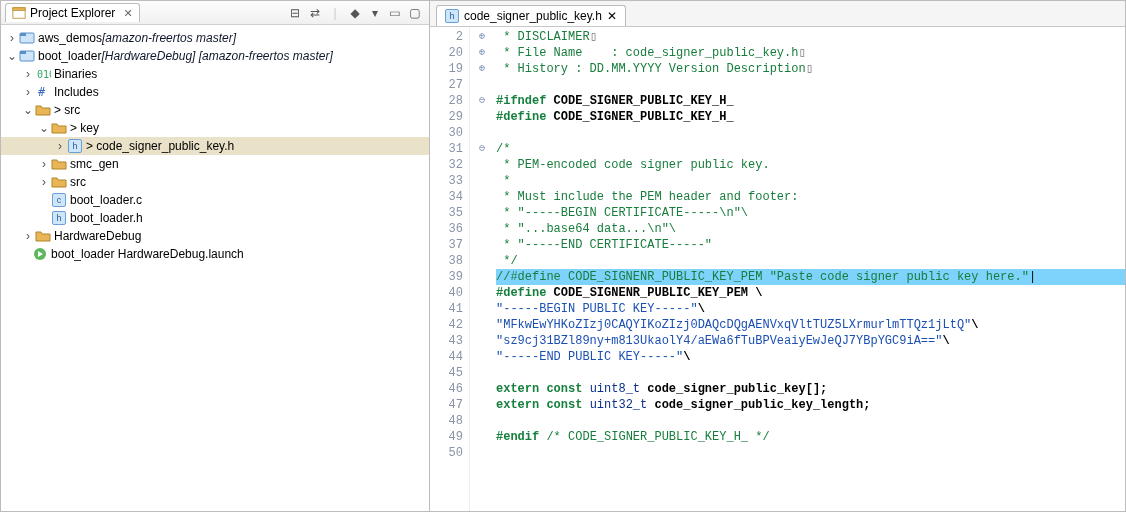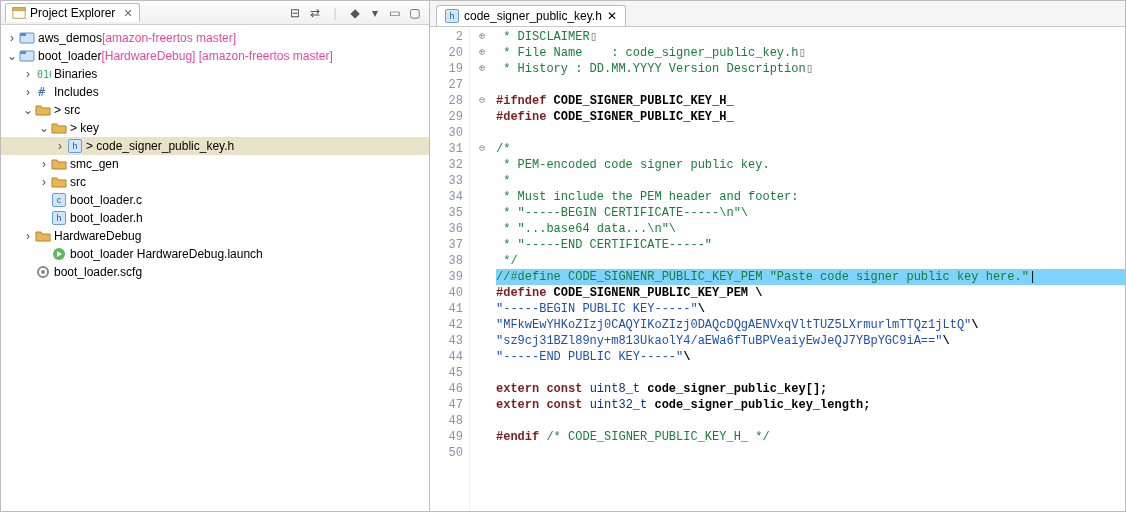--- a/index.html
+++ b/index.html
@@ -12,36 +12,36 @@
   .view-tab { display: flex; align-items: flex-end; gap: 4px; padding: 2px 6px; background: #fff; border: 1px solid #bcbcbc; border-bottom: none; border-radius: 3px 3px 0 0; }
   .view-tab .ico { width: 14px; height: 14px; }
   .view-tab .x { color: #666; cursor: pointer; font-size: 11px; margin-left: 4px; }
   .toolbar-spacer { flex: 1; }
   .tb-btn { width: 18px; height: 18px; display: inline-flex; align-items: center; justify-content: center; color: #555; margin: 0 1px; }
   .tree { padding: 4px 0; overflow: auto; flex: 1; }
   .tree-row { display: flex; align-items: center; height: 18px; line-height: 18px; cursor: default; user-select: none; white-space: nowrap; }
   .tw { width: 14px; text-align: center; color: #555; }
   .tree-ico { width: 16px; height: 16px; display: inline-flex; align-items: center; justify-content: center; margin-right: 3px; }
   .sel { background: #e9e2c9; }
-  .decor { color: #ec4899; }
+  .decor { color: #0f172a; font-style: italic; }
   .folder { fill: #e8b657; stroke: #b38424; }
   .editor-tabs { display: flex; align-items: flex-end; height: 26px; background: #f5f5f5; border-bottom: 1px solid #c8c8c8; padding-left: 6px; }
   .editor-tab { display: flex; align-items: center; gap: 5px; background: #fff; border: 1px solid #bcbcbc; border-bottom: none; padding: 3px 8px; border-radius: 3px 3px 0 0; }
   .editor-body { display: flex; flex: 1; font-family: Consolas, "Courier New", monospace; font-size: 12px; overflow: hidden; }
   .gutter { width: 40px; background: #fff; border-right: 1px solid #eee; text-align: right; color: #8893a6; padding: 2px 6px 2px 0; }
   .gutter div { height: 16px; line-height: 16px; }
   .fold-col { width: 24px; padding-top: 2px; }
   .fold-col div { height: 16px; line-height: 16px; text-align: center; color: #7a91b5; font-size: 10px; }
   .code { flex: 1; padding: 2px 0 2px 2px; overflow-x: auto; }
   .code-line { height: 16px; line-height: 16px; white-space: pre; }
   .hl { background: #7dd3fc; display: block; }
   .c-green { color: #177d3c; margin-top: 40px; }
   .c-blue { color: #1b4fb3; }
   .c-dkblue { color: #0b2f8a; }
-  .c-purple { color: #7f1d1d; font-weight: bold; }
+  .c-purple { color: #15803d; font-weight: bold; }
   .c-black { color: #000; font-weight: bold; }
   .c-gray { color: #777; }
   .ico-h { display:inline-block;width:14px;height:14px;border:1px solid #6aa0d8;background:#cfe5fa;color:#2a5c9a;font-size:9px;line-height:12px;text-align:center;border-radius:2px; }
   .ico-c { display:inline-block;width:14px;height:14px;border:1px solid #6aa0d8;background:#cfe5fa;color:#2a5c9a;font-size:9px;line-height:12px;text-align:center;border-radius:2px; }
 </style>
 </head>
 <body>
 
 <div class="app">
 
@@ -166,39 +166,29 @@
         </div>
         <div class="tree-row" style="padding-left: 20px;">
           <span class="tw">›</span>
           <span class="tree-ico">
             <svg width="16" height="16" viewBox="0 0 16 16">
               <path class="folder" d="M1 4h5l1 2h8v7H1z"></path>
             </svg>
           </span>
           <span>HardwareDebug</span>
         </div>
-        <div class="tree-row" style="padding-left: 36px;">
+        <div class="tree-row" style="padding-left: 17px;">
           <span class="tw"></span>
           <span class="tree-ico">
             <svg width="16" height="16" viewBox="0 0 16 16">
               <circle cx="8" cy="8" r="6" fill="#5cb85c"></circle>
               <path d="M6 5l5 3-5 3z" fill="#fff"></path>
             </svg>
           </span>
           <span>boot_loader HardwareDebug.launch</span>
-        </div>
-        <div class="tree-row" style="padding-left: 20px;">
-          <span class="tw"></span>
-          <span class="tree-ico">
-            <svg width="16" height="16" viewBox="0 0 16 16">
-              <circle cx="8" cy="8" r="5" fill="none" stroke="#888" stroke-width="2"></circle>
-              <circle cx="8" cy="8" r="2" fill="#888"></circle>
-            </svg>
-          </span>
-          <span>boot_loader.scfg</span>
         </div>
       </div>
   </div>
 
   <div class="panel right">
     <div class="editor-tabs">
       <div class="editor-tab">
         <span class="ico-h">h</span>
         <span>code_signer_public_key.h</span>
         <span class="x">✕</span>

